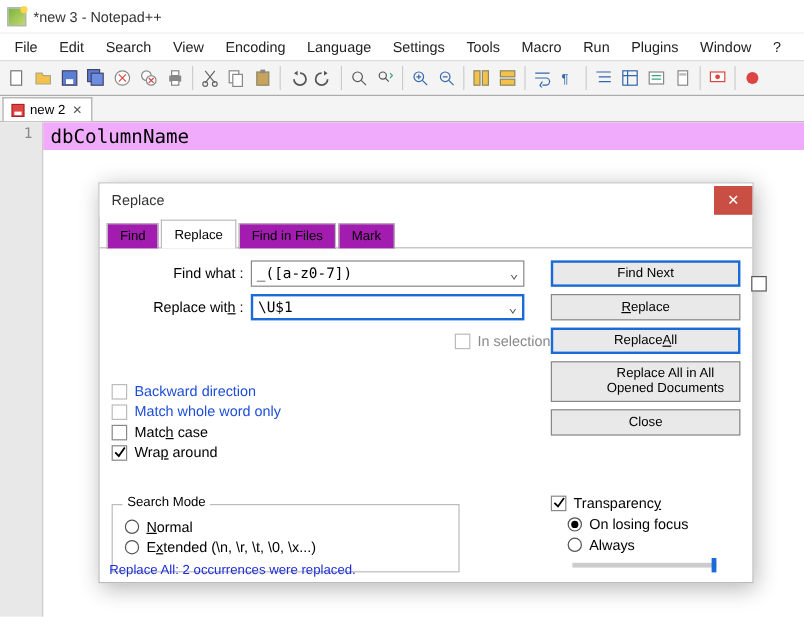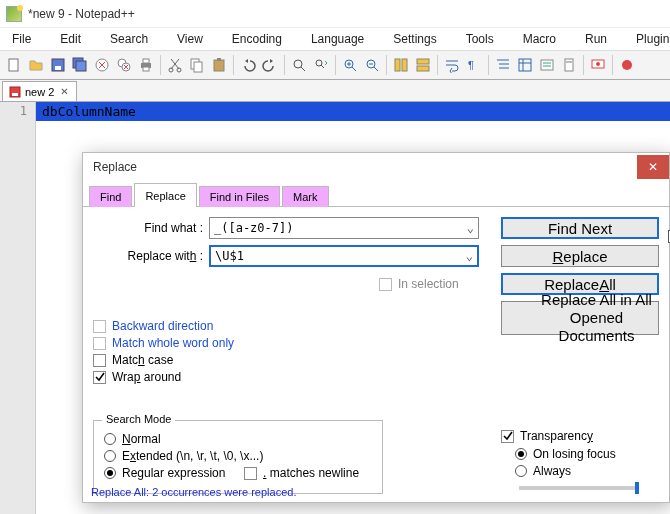--- a/index.html
+++ b/index.html
@@ -3,59 +3,59 @@
 <meta charset="utf-8">
 <style>
 * { box-sizing: border-box; margin: 0; padding: 0; }
 body { font-family: "Segoe UI", Tahoma, sans-serif; font-size: 12px; background: #fff; width: 670px; height: 514px; overflow: hidden; position: relative; }
 
 .titlebar { height: 28px; display: flex; align-items: center; padding: 0 6px; background: #fff; border-bottom: 1px solid #eee; }
 .titlebar .appicon { width: 16px; height: 16px; background: linear-gradient(135deg, #7cb342, #c6d96b); border: 1px solid #9aa; margin-right: 6px; position: relative; }
 .titlebar .appicon::after { content: ""; position: absolute; right: -2px; top: -2px; width: 6px; height: 6px; background: #ffd54f; border-radius: 50%; }
 .titlebar .title { color: #333; }
 
-.menubar { height: 22px; display: flex; align-items: center; padding: 0 4px; gap: 13px; }
+.menubar { height: 22px; display: flex; align-items: center; padding: 0 4px; gap: 2px; }
 .menubar span { padding: 2px 8px; color: #222; cursor: default; }
 
 .toolbar { height: 30px; display: flex; align-items: center; padding: 0 4px; gap: 2px; border-top: 1px solid #ddd; border-bottom: 1px solid #aaa; background: #f4f4f4; }
 .tbtn { width: 20px; height: 20px; display: flex; align-items: center; justify-content: center; }
 .tbtn svg { width: 16px; height: 16px; }
 .tsep { width: 1px; height: 20px; background: #ccc; margin: 0 2px; }
 
 .tabstrip { height: 22px; display: flex; align-items: flex-end; background: #f4f4f4; border-bottom: 1px solid #aaa; padding-left: 2px; }
 .filetab { display: flex; align-items: center; gap: 4px; height: 20px; padding: 0 6px; background: #fff; border: 1px solid #aaa; border-bottom: none; font-size: 11px; }
 .filetab .dirty { width: 12px; height: 12px; }
 .filetab .x { width: 12px; height: 12px; display: flex; align-items: center; justify-content: center; font-size: 10px; color: #555; }
 
 .editor { display: flex; height: calc(514px - 28px - 22px - 30px - 22px); background: #fff; }
 .gutter { width: 36px; text-align: right; padding: 2px 8px 0 0; color: #888; background: #e8e8e8; font-family: Consolas, monospace; font-size: 12px; border-right: 1px solid #ccc; }
 .codewrap { flex: 1; position: relative; }
-.codeline { font-family: Consolas, monospace; font-size: 13px; padding: 2px 6px; background: #1d4ed8; }
-
-
-.dialog { position: absolute; left: 82px; top: 152px; width: 588px; background: #fff; border: 1px solid #bbb; box-shadow: 2px 4px 18px rgba(0,0,0,0.3); }
+.codeline { font-family: Consolas, monospace; font-size: 16px; padding: 2px 6px; background: #f0abfc; }
+
+
+.dialog { position: absolute; left: 82px; top: 152px; width: 546px; background: #fff; border: 1px solid #bbb; box-shadow: 2px 4px 18px rgba(0,0,0,0.3); }
 .dlg-title { height: 28px; display: flex; align-items: center; justify-content: space-between; padding: 0 0 0 10px; background: #fff; }
 .dlg-title .tt { color: #333; }
 .dlg-close { width: 32px; height: 24px; background: #c94f44; color: #fff; display: flex; align-items: center; justify-content: center; font-size: 12px; cursor: pointer; }
 
 .dlg-tabs { display: flex; align-items: flex-end; height: 26px; padding-left: 6px; border-bottom: 1px solid #bbb; }
-.dlg-tab { padding: 4px 10px; border: 1px solid #bbb; border-bottom: none; margin-right: 2px; background: #f0abfc; font-size: 11px; position: relative; top: 1px; }
+.dlg-tab { padding: 4px 10px; border: 1px solid #bbb; border-bottom: none; margin-right: 2px; background: #a21caf; font-size: 11px; position: relative; top: 1px; }
 .dlg-tab.active { background: #fff; padding: 6px 10px 5px; }
 
 .dlg-body { padding: 10px 10px 8px 10px; position: relative; }
 
 .row { display: flex; align-items: center; margin-bottom: 6px; }
 .row label { width: 110px; text-align: right; margin-right: 6px; }
 .combo { flex: 1; height: 22px; border: 1px solid #888; display: flex; align-items: center; padding: 0 4px; font-family: Consolas, monospace; font-size: 12px; position: relative; }
 .combo.blue { border: 2px solid #1a6bd8; }
 .combo .val { flex: 1; }
 .combo .chev { color: #555; }
 
 .btncol { position: absolute; right: 10px; top: 10px; width: 158px; display: flex; flex-direction: column; gap: 6px; }
-.wbtn { height: 22px; border: 1px solid #888; background: #e9e9e9; display: flex; align-items: center; justify-content: center; cursor: pointer; font-size: 15px; }
+.wbtn { height: 22px; border: 1px solid #888; background: #e9e9e9; display: flex; align-items: center; justify-content: center; cursor: pointer; font-size: 11px; }
 .wbtn.primary { border: 2px solid #1a6bd8; }
 .wbtn.tall { height: 34px; text-align: center; line-height: 1.2; padding-left: 33px; }
 .tinychk { position: absolute; right: -1px; top: 13px; }
 .sqbox { width: 13px; height: 13px; border: 1px solid #555; background: #fff; display: inline-block; }
 
 .insel { position: absolute; left: 296px; top: 70px; display: flex; align-items: center; gap: 6px; color: #888; }
 
 .opts { margin-top: 52px; margin-bottom: 8px; }
 .opt { display: flex; align-items: center; gap: 6px; margin: 3px 0; color: #1d4ed8; }
 .opt.enabled { color: #000; }
@@ -77,21 +77,21 @@
 
 .under { text-decoration: underline; }
 
 .status { position: absolute; left: 8px; bottom: 4px; color: #1a2bd8; font-size: 11px; }
 </style>
 </head>
 <body>
 
 <div class="titlebar">
   <div class="appicon"></div>
-  <div class="title">*new 9 - Notepad++</div>
+  <div class="title">*new 3 - Notepad++</div>
 </div>
 
 <div class="menubar">
   <span>File</span>
   <span>Edit</span>
   <span>Search</span>
   <span>View</span>
   <span>Encoding</span>
   <span>Language</span>
   <span>Settings</span>
@@ -328,20 +328,21 @@
     </div>
 
     <div class="btncol">
       <div style="position:relative;">
         <div class="wbtn primary">Find Next</div>
         <span class="tinychk" style="right:-22px;"><span class="sqbox"></span></span>
       </div>
       <div class="wbtn"><span class="under">R</span>eplace</div>
       <div class="wbtn primary">Replace <span class="under">A</span>ll</div>
       <div class="wbtn tall">Replace All in All Opened Documents</div>
+      <div class="wbtn">Close</div>
     </div>
 
     <div class="opts">
       <div class="opt">
         <span class="chk disabled"></span>
         <span>Backward direction</span>
       </div>
       <div class="opt">
         <span class="chk disabled"></span>
         <span>Match whole word only</span>
@@ -362,28 +363,20 @@
 
     <div class="group searchmode">
       <div class="legend">Search Mode</div>
       <div class="radio">
         <span class="rdot"></span>
           <span><span class="under">N</span>ormal</span>
       </div>
       <div class="radio">
         <span class="rdot"></span>
           <span>E<span class="under">x</span>tended (\n, \r, \t, \0, \x...)</span>
-      </div>
-      <div class="radio">
-        <span class="rdot">
-            <span class="inner"></span>
-          </span><span>Re<span class="under">g</span>ular expression</span>
-        &nbsp;&nbsp;
-        <span class="chk"></span>
-        <span><span class="under">.</span> matches newline</span>
       </div>
     </div>
 
     <div class="transgrp">
       <div class="xlabel">
         <span class="chk">
             <svg viewBox="0 0 10 10">
               <path d="M1 5l3 3 5-7" fill="none" stroke="#000" stroke-width="1.5"></path>
             </svg>
           </span>

